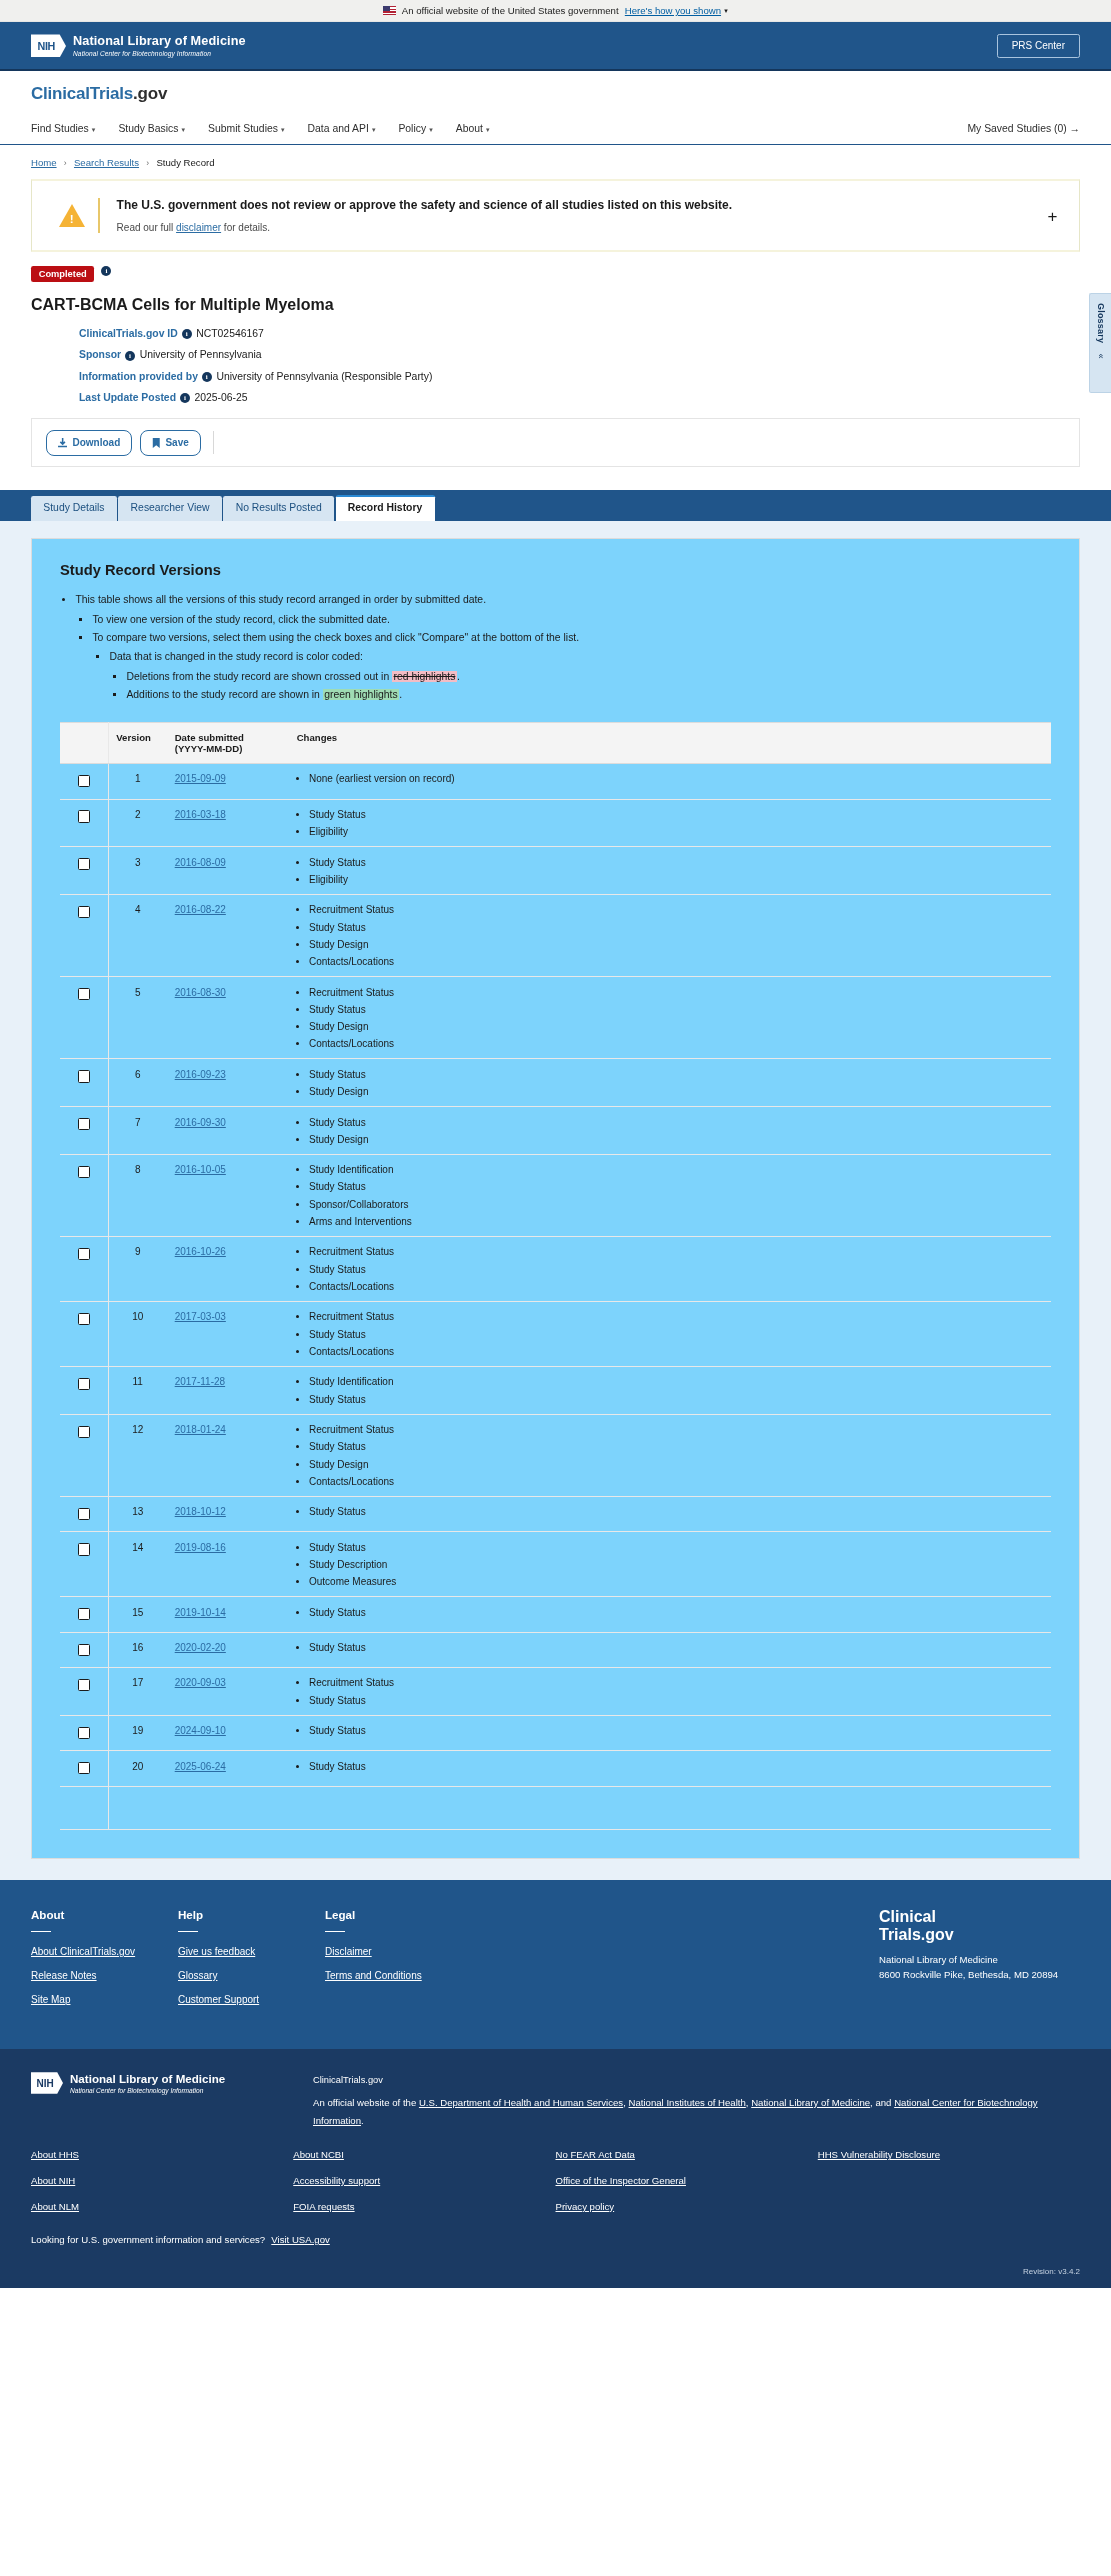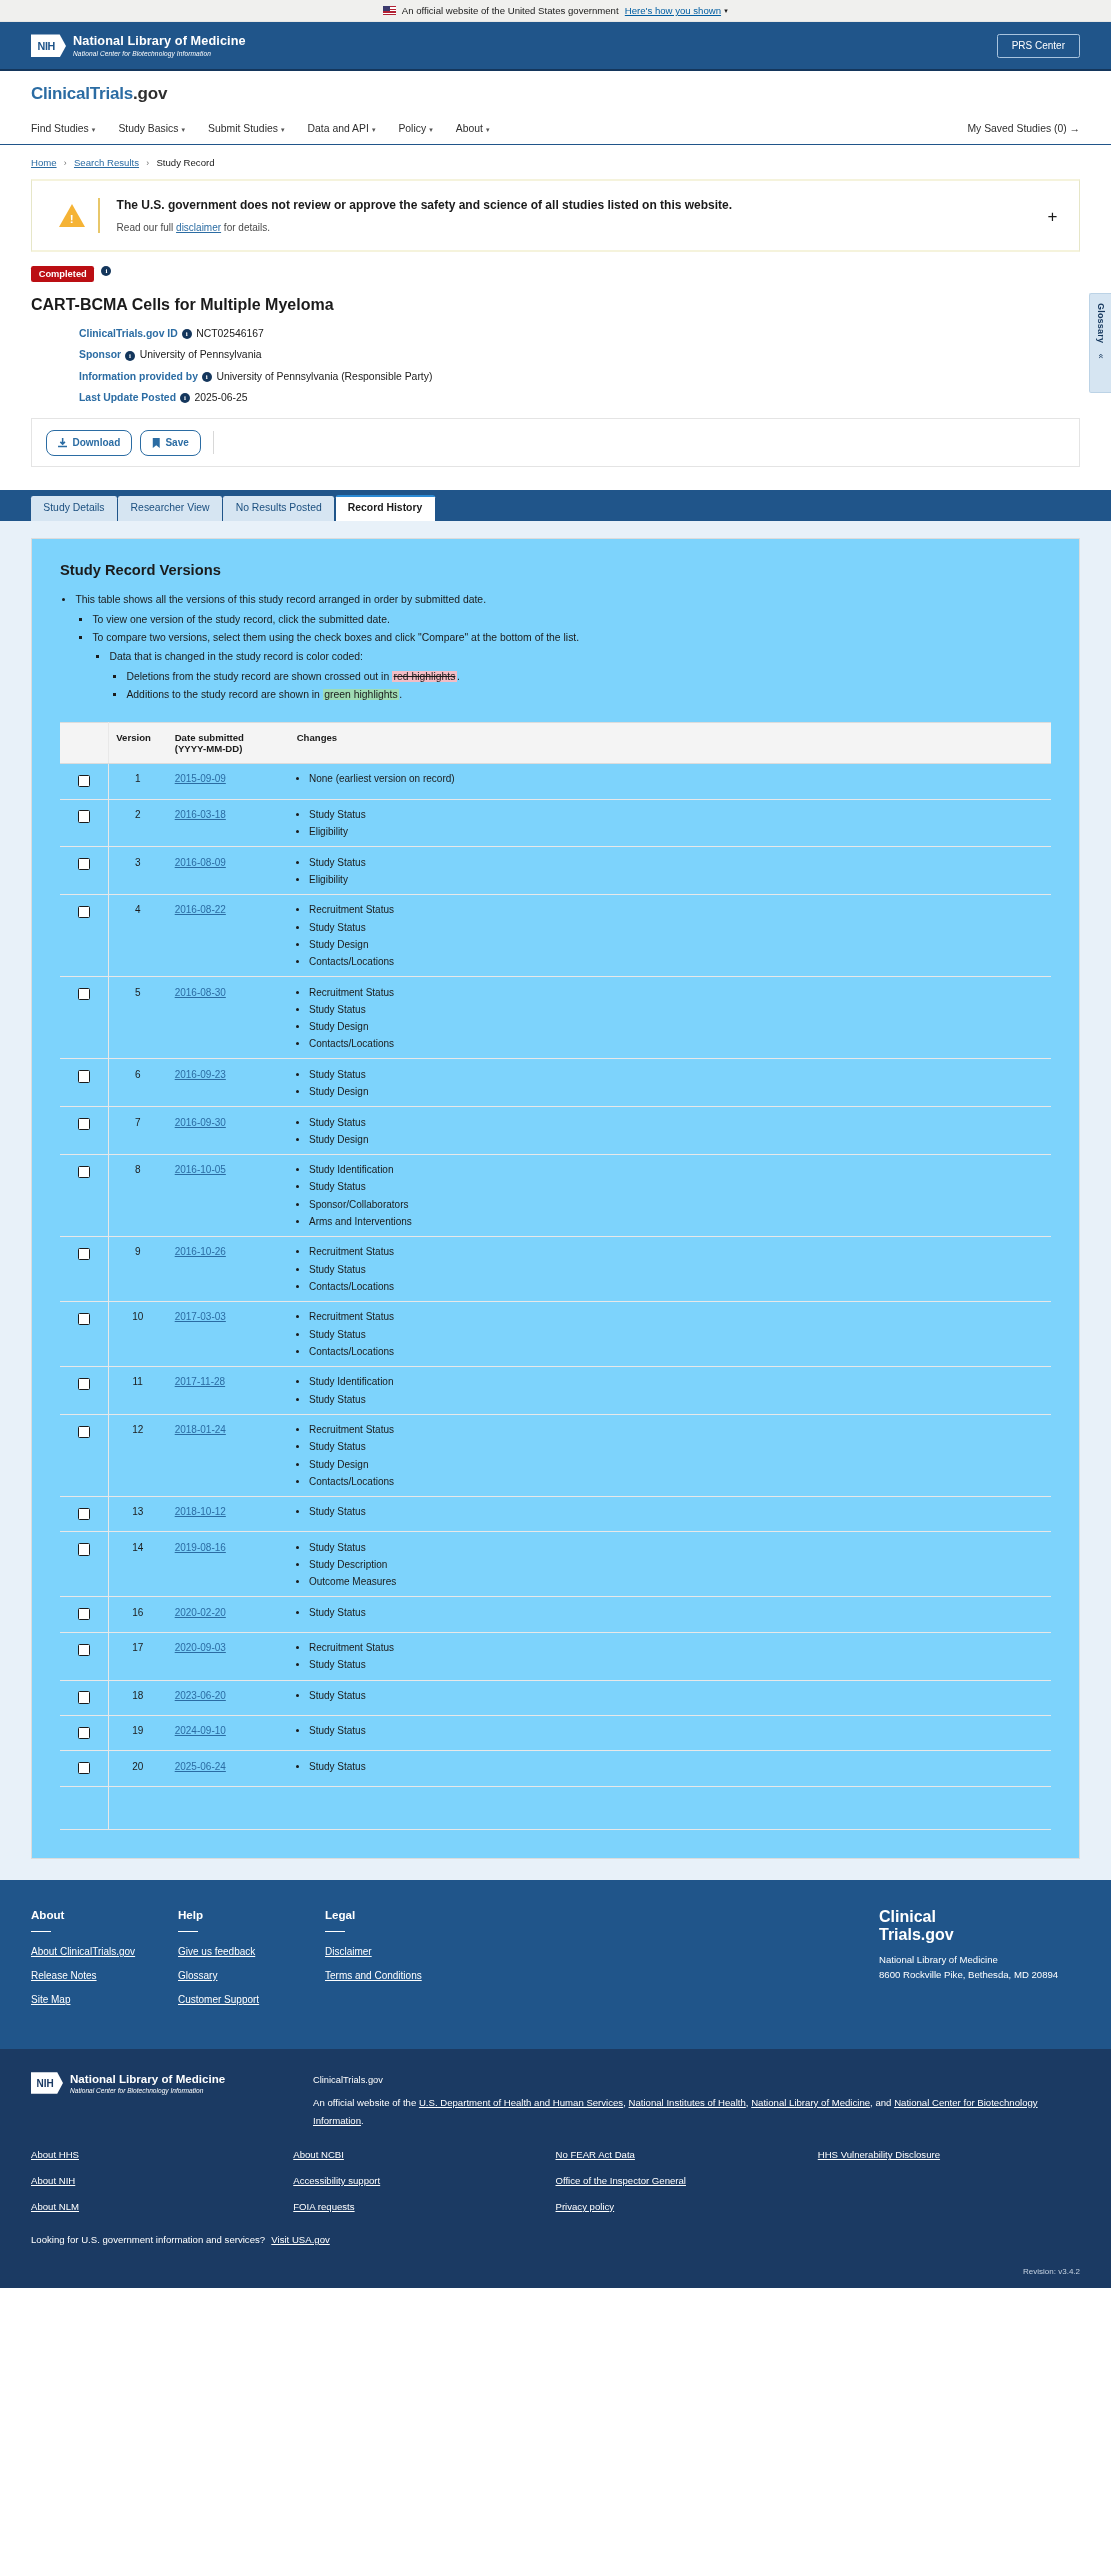--- a/index.html
+++ b/index.html
@@ -679,45 +679,45 @@
             <td class="c-changes">
               <ul>
                 <li>Study Status</li>
                 <li>Study Description</li>
                 <li>Outcome Measures</li>
               </ul>
             </td>
           </tr>
           <tr>
             <td class="c-check"><span class="chk"></span></td>
+            <td class="c-ver">15</td>
+            <td class="c-date"><a href="#">2019-10-14</a></td>
+            <td class="c-changes">
+              <ul>
+                <li>Study Status</li>
+              </ul>
+            </td>
+          </tr>
+          <tr>
+            <td class="c-check"><span class="chk"></span></td>
             <td class="c-ver">16</td>
             <td class="c-date"><a href="#">2020-02-20</a></td>
             <td class="c-changes">
               <ul>
                 <li>Study Status</li>
               </ul>
             </td>
           </tr>
           <tr>
             <td class="c-check"><span class="chk"></span></td>
             <td class="c-ver">17</td>
             <td class="c-date"><a href="#">2020-09-03</a></td>
             <td class="c-changes">
               <ul>
                 <li>Recruitment Status</li>
-                <li>Study Status</li>
-              </ul>
-            </td>
-          </tr>
-          <tr>
-            <td class="c-check"><span class="chk"></span></td>
-            <td class="c-ver">18</td>
-            <td class="c-date"><a href="#">2023-06-20</a></td>
-            <td class="c-changes">
-              <ul>
                 <li>Study Status</li>
               </ul>
             </td>
           </tr>
           <tr>
             <td class="c-check"><span class="chk"></span></td>
             <td class="c-ver">19</td>
             <td class="c-date"><a href="#">2024-09-10</a></td>
             <td class="c-changes">
               <ul>

